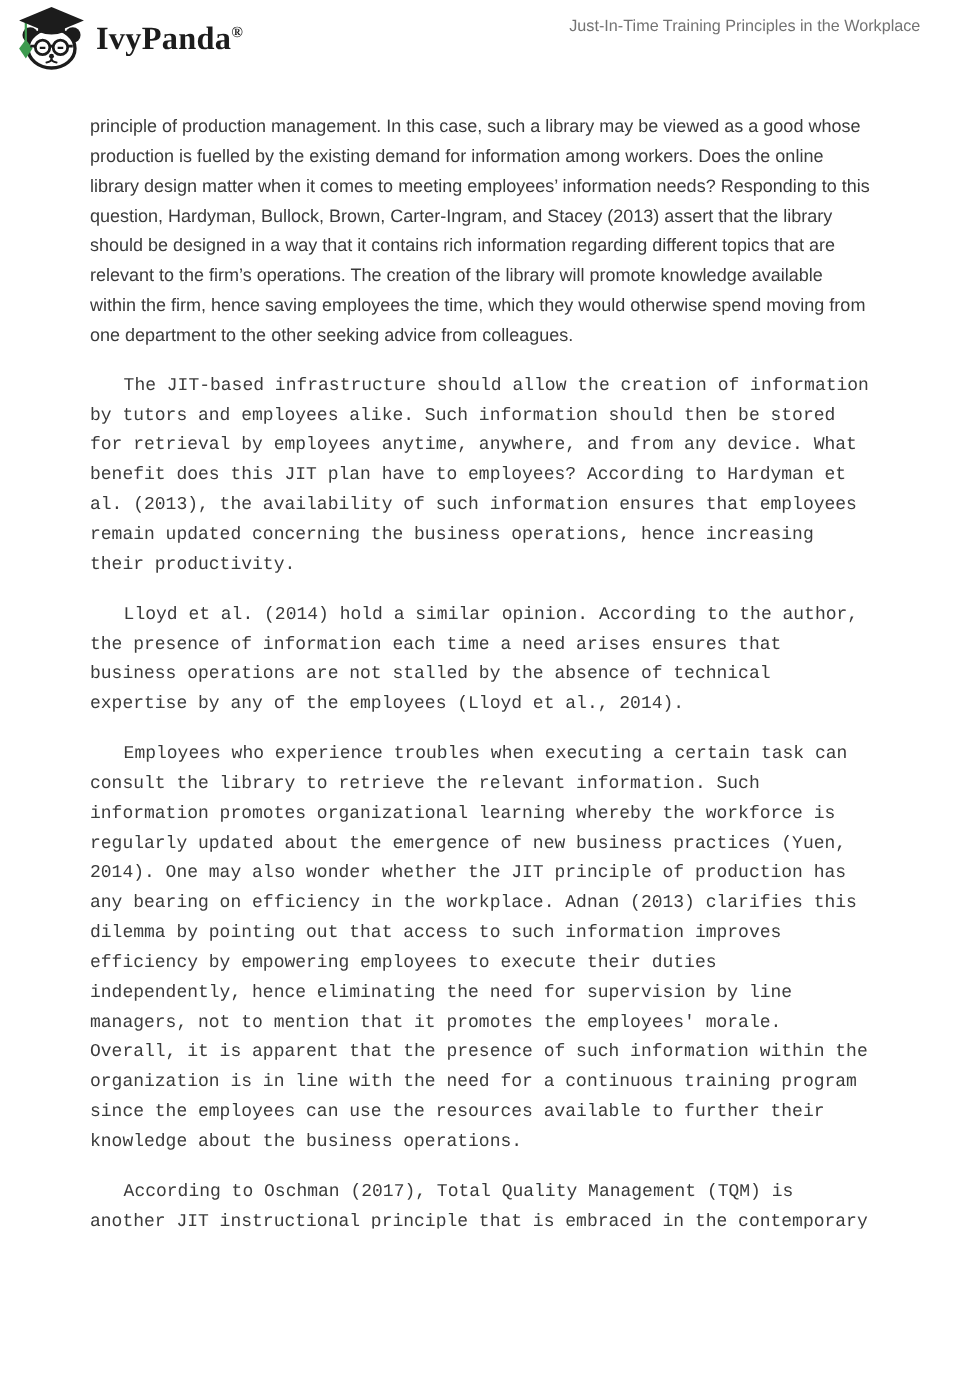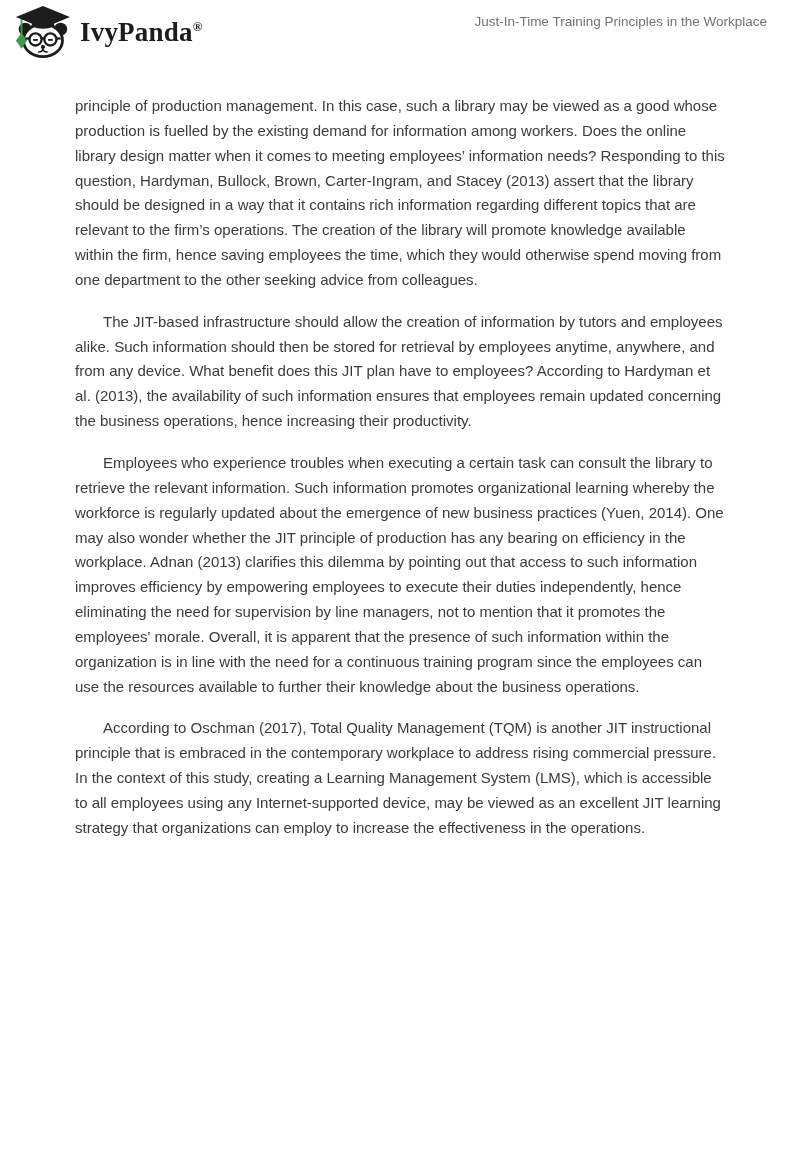--- a/index.html
+++ b/index.html
@@ -56,21 +56,21 @@
     position: absolute;
     top: 82px;
     left: 75px;
     width: 650px;
     font-size: 15px;
     line-height: 24.85px;
     color: #3b3b3b;
     margin-top: 12px;
   }
   .content p { margin: 0 0 17px 0; }
-  .content p.indent { text-indent: 28px; }
+  .content p.indent { text-indent: 28px; font-family: Liberation Mono, monospace; }
 
   
   .footer {
     position: absolute;
     top: 1126px;
     right: 33px;
     font-size: 15px;
     color: #b4b4b4;
     white-space: nowrap;
   }
@@ -108,20 +108,21 @@
         <path d="M33 47 q0 3 -4.5 3.5 M33 47 q0 3 4.5 3.5" fill="none" stroke="#1c1c1c" stroke-width="1.8" stroke-linecap="round"></path>
       </svg>
       <span class="logo-wordmark"><span>IvyPanda</span><sup class="logo-reg">®</sup></span>
     </div>
     <div class="page-title">Just-In-Time Training Principles in the Workplace</div>
   </div>
 
   <div class="content">
     <p>principle of production management. In this case, such a library may be viewed as a good whose production is fuelled by the existing demand for information among workers. Does the online library design matter when it comes to meeting employees’ information needs? Responding to this question, Hardyman, Bullock, Brown, Carter-Ingram, and Stacey (2013) assert that the library should be designed in a way that it contains rich information regarding different topics that are relevant to the firm’s operations. The creation of the library will promote knowledge available within the firm, hence saving employees the time, which they would otherwise spend moving from one department to the other seeking advice from colleagues.</p>
     <p class="indent">The JIT-based infrastructure should allow the creation of information by tutors and employees alike. Such information should then be stored for retrieval by employees anytime, anywhere, and from any device. What benefit does this JIT plan have to employees? According to Hardyman et al. (2013), the availability of such information ensures that employees remain updated concerning the business operations, hence increasing their productivity.</p>
+    <p class="indent">Lloyd et al. (2014) hold a similar opinion. According to the author, the presence of information each time a need arises ensures that business operations are not stalled by the absence of technical expertise by any of the employees (Lloyd et al., 2014).</p>
     <p class="indent">Employees who experience troubles when executing a certain task can consult the library to retrieve the relevant information. Such information promotes organizational learning whereby the workforce is regularly updated about the emergence of new business practices (Yuen, 2014). One may also wonder whether the JIT principle of production has any bearing on efficiency in the workplace. Adnan (2013) clarifies this dilemma by pointing out that access to such information improves efficiency by empowering employees to execute their duties independently, hence eliminating the need for supervision by line managers, not to mention that it promotes the employees' morale. Overall, it is apparent that the presence of such information within the organization is in line with the need for a continuous training program since the employees can use the resources available to further their knowledge about the business operations.</p>
     <p class="indent">According to Oschman (2017), Total Quality Management (TQM) is another JIT instructional principle that is embraced in the contemporary workplace to address rising commercial pressure. In the context of this study, creating a Learning Management System (LMS), which is accessible to all employees using any Internet-supported device, may be viewed as an excellent JIT learning strategy that organizations can employ to increase the effectiveness in the operations.</p>
   </div>
 
   <div class="footer">
     <span>https://ivypanda.com/essays/just-in-time-training-principles-in-the-workplace/</span>
   </div>
 
 </div>
 

